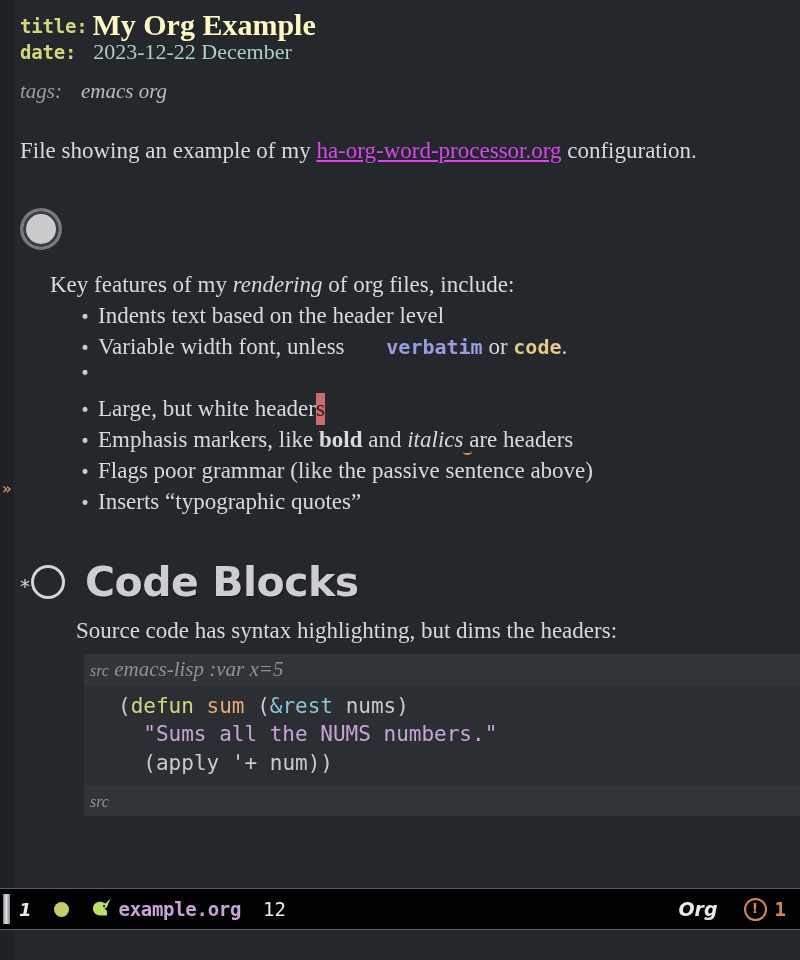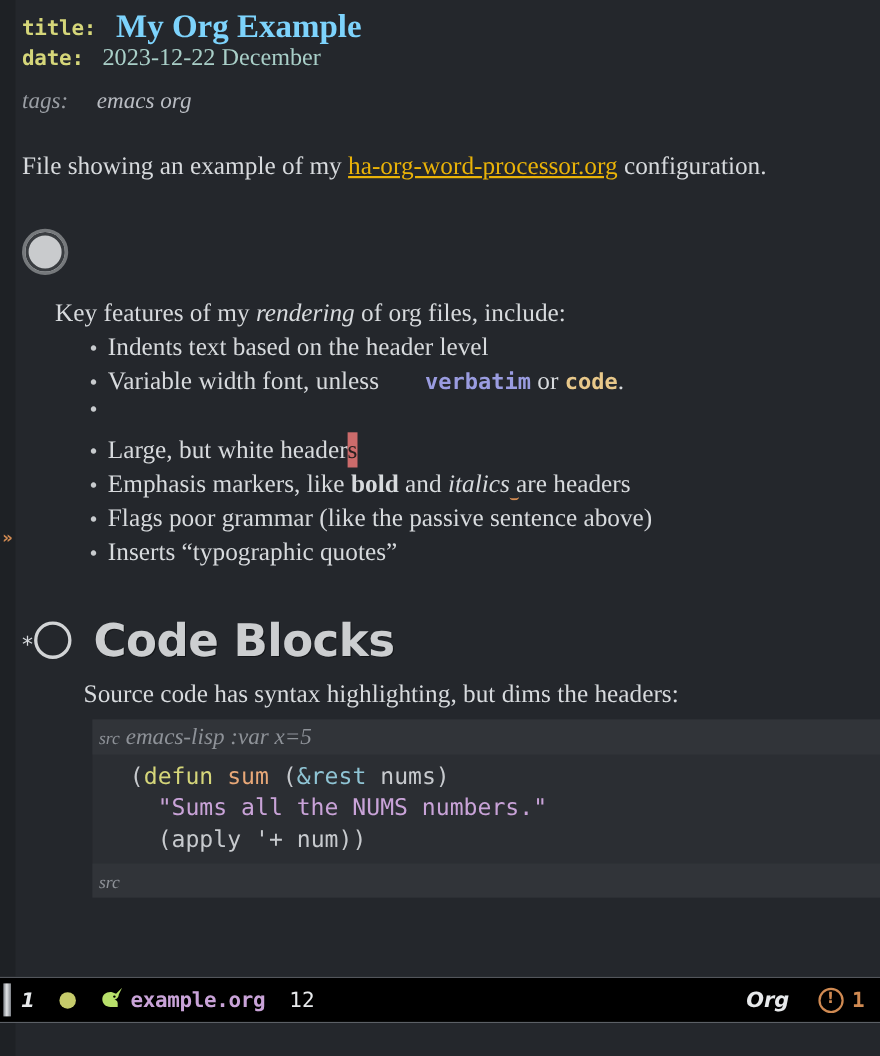--- a/index.html
+++ b/index.html
@@ -75,54 +75,54 @@
   .kw-val {
     font-family: "Liberation Serif", serif;
     font-size: 22px;
     color: #a9cfc8;
     margin-left: 9px;
   }
   .kw-title {
     font-family: "Liberation Serif", serif;
     font-size: 30px;
     font-weight: bold;
-    color: #7dd3fc;
-    margin-left: 18px;
+    color: #fef9c3;
+    margin-left: 5px;
     line-height: 1;
     position: relative;
     top: 2px;
   }
   .kw-date-val { margin-left: 17px; }
   .tags-line {
     height: 34px;
     display: flex;
     align-items: flex-end;
     font-style: italic;
   }
   .tags-kw {
     font-family: "Liberation Serif", serif;
     font-size: 21px;
     color: #9a9ea4;
   }
   .tags-val {
     font-family: "Liberation Serif", serif;
     font-size: 21px;
     color: #b9bcc2;
-    margin-left: 26px;
+    margin-left: 19px;
   }
 
   
   .intro-para {
     font-size: 23px;
     color: #d7dadd;
     margin-top: 33px;
     line-height: 1.25;
   }
   .orglink {
-    color: #eab308;
+    color: #d946ef;
     text-decoration: underline;
     text-underline-offset: 2px;
   }
 
   
   .h1-row {
     display: flex;
     align-items: center;
     margin-top: 33px;
     height: 60px;

